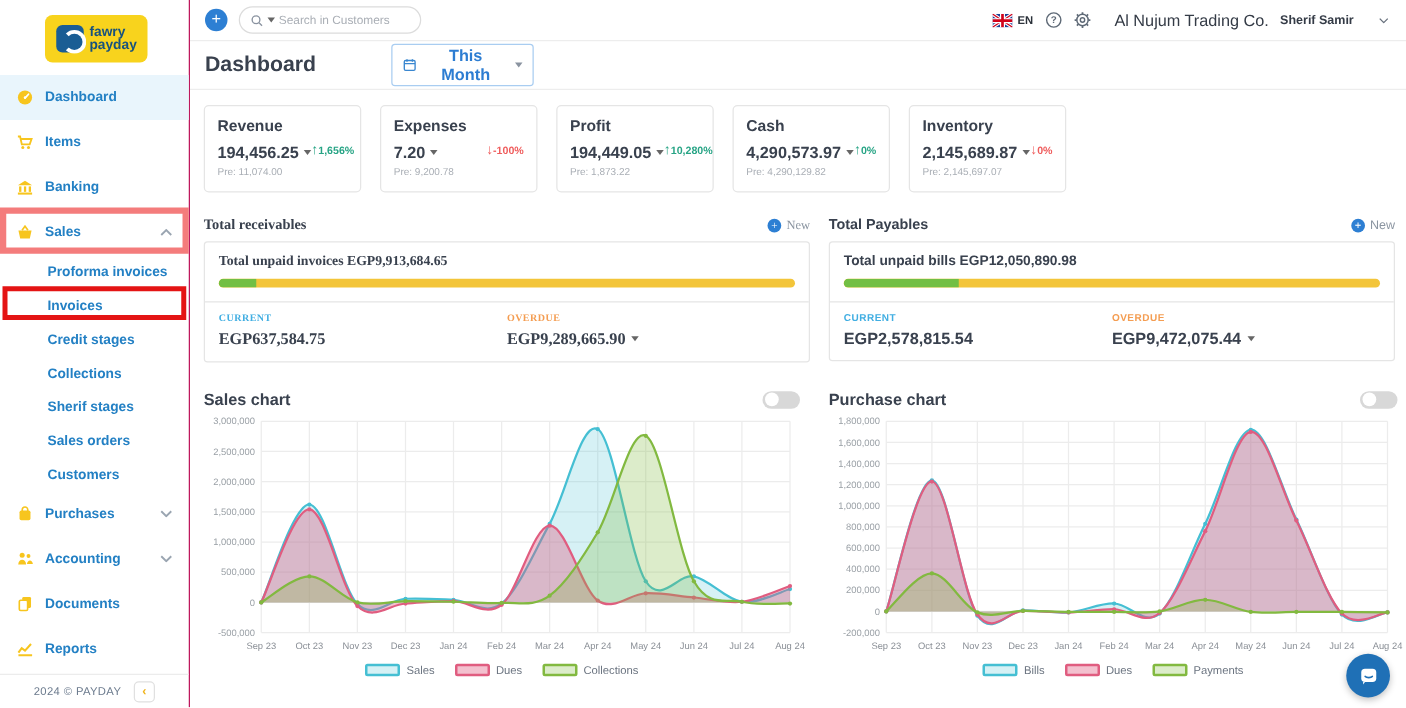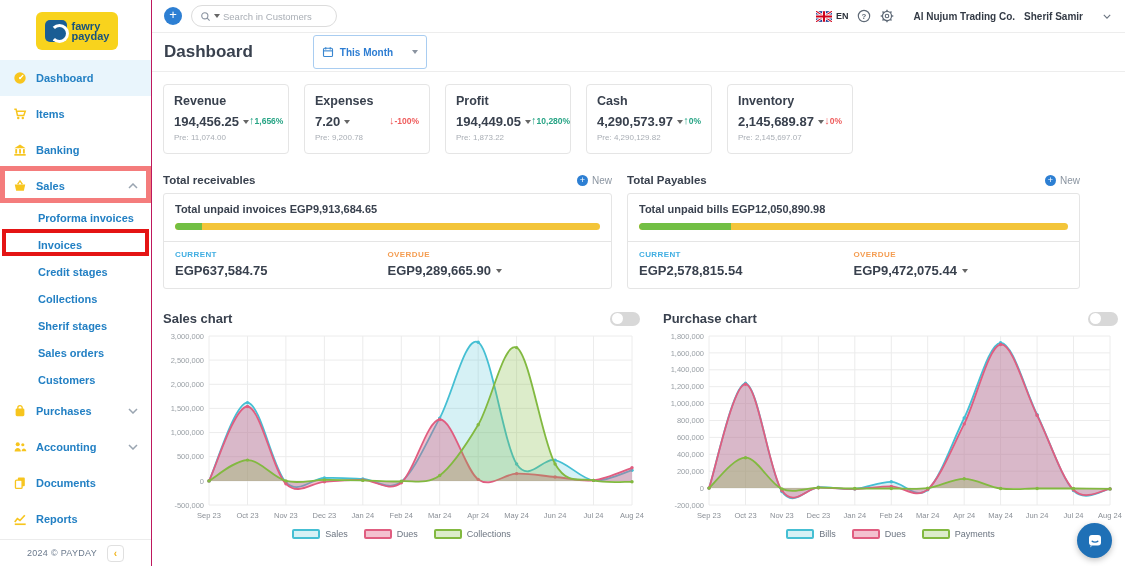--- a/index.html
+++ b/index.html
@@ -30,46 +30,46 @@
   .content { flex:1; display:flex; flex-direction:column; min-width:0; }
   .topbar { height:33px; flex:0 0 33px; border-bottom:1px solid #ededed; display:flex; align-items:center; padding:0 14px 0 12px; gap:9px; }
   .plus-btn { width:18px; height:18px; border-radius:50%; background:#2d7fd3; color:#fff; font-size:13px; line-height:16px; text-align:center; cursor:pointer; flex:0 0 18px; }
   .searchbox { width:146px; height:22px; border:1px solid #dcdcdc; border-radius:11px; display:flex; align-items:center; padding:0 8px; gap:3px; }
   .searchbox input { border:none; outline:none; font-size:9.5px; color:#555; width:100px; font-family:"Liberation Sans",sans-serif; }
   .searchbox input::placeholder { color:#a9aeb5; }
   .caret-down { width:0; height:0; border-left:3.5px solid transparent; border-right:3.5px solid transparent; border-top:4px solid #666; display:inline-block; }
   .tb-spacer { flex:1; }
   .lang { display:flex; align-items:center; gap:4px; font-size:9px; font-weight:bold; color:#2b313a; cursor:pointer; }
   .tb-icon { color:#5f6a77; display:flex; cursor:pointer; }
-  .tb-company { font-size:10px; font-weight:bold; color:#343b46; margin-left:10px; }
+  .tb-company { font-size:13px; font-weight:normal; color:#343b46; margin-left:10px; }
   .tb-user { font-size:10px; font-weight:bold; color:#343b46; display:flex; align-items:center; gap:20px; cursor:pointer; }
 
   .pagehead { height:39px; flex:0 0 39px; border-bottom:1px solid #ededed; display:flex; align-items:center; padding:0 12px; }
   .page-title { font-size:17px; font-weight:bold; color:#39414e; }
-  .period-btn { margin-left:60px; height:25px; width:114px; border:1px solid #a9cdf1; border-radius:3px; background:#fff; display:flex; align-items:center; gap:6px; padding:16px 8px; font-size:10px; font-weight:bold; color:#2d7dd2; cursor:pointer; }
+  .period-btn { margin-left:60px; height:25px; width:114px; border:1px solid #a9cdf1; border-radius:3px; background:#fff; display:flex; align-items:center; gap:6px; padding:16px 8px; font-size:13px; font-weight:bold; color:#2d7dd2; cursor:pointer; }
   .period-btn .caret-down { margin-left:auto; border-top-color:#8a93a0; }
 
   .main { flex:1; padding:12px 9px 0 11px; position:relative; }
 
   
   .kpi-row { display:flex; gap:15px; margin-bottom:20px; }
   .kpi-card { width:126px; height:70px; border:1px solid #e5e5e5; border-radius:4px; padding:9px 10px 0; background:#fff; }
   .kpi-label { font-size:12.5px; font-weight:bold; color:#39414e; }
   .kpi-valrow { display:flex; align-items:flex-start; justify-content:space-between; margin-top:6px; }
   .kpi-value { font-size:13px; font-weight:bold; color:#39414e; display:flex; align-items:center; gap:4px; }
   .kpi-change { font-size:8.5px; font-weight:bold; display:flex; align-items:baseline; }
   .kpi-change .arrow { font-size:11px; }
   .kpi-change.up { color:#27a485; }
   .kpi-change.down { color:#ef5c5c; }
   .kpi-pre { font-size:8px; color:#a9aeb5; margin-top:4px; }
 
   
   .rp-row { display:flex; gap:15px; margin-bottom:22px; }
   .rp-col { display:flex; flex-direction:column; }
-  .rp-col.left { width:449px; }
+  .rp-col.left { width:485px;font-family:Liberation Serif, serif; }
   .rp-col.right { width:453px; }
   .rp-head { display:flex; align-items:center; justify-content:space-between; margin-bottom:7px; }
   .rp-title { font-size:11.5px; font-weight:bold; color:#39414e; }
   .new-link { display:flex; align-items:center; gap:4px; font-size:10px; color:#8b95a1; cursor:pointer; }
   .new-dot { width:11px; height:11px; border-radius:50%; background:#2d7fd3; color:#fff; font-size:9px; line-height:10px; text-align:center; }
   .panel { border:1px solid #e5e5e5; border-radius:3px; background:#fff; }
   .panel-top { padding:9px 11px 11px; }
   .panel-summary { font-size:11px; font-weight:bold; color:#39414e; }
   .pbar { margin-top:8px; height:7px; border-radius:4px; background:#f3c53a; overflow:hidden; }
   .pbar-fill { height:100%; background:#72bf44; border-radius:4px 0 0 4px; }

